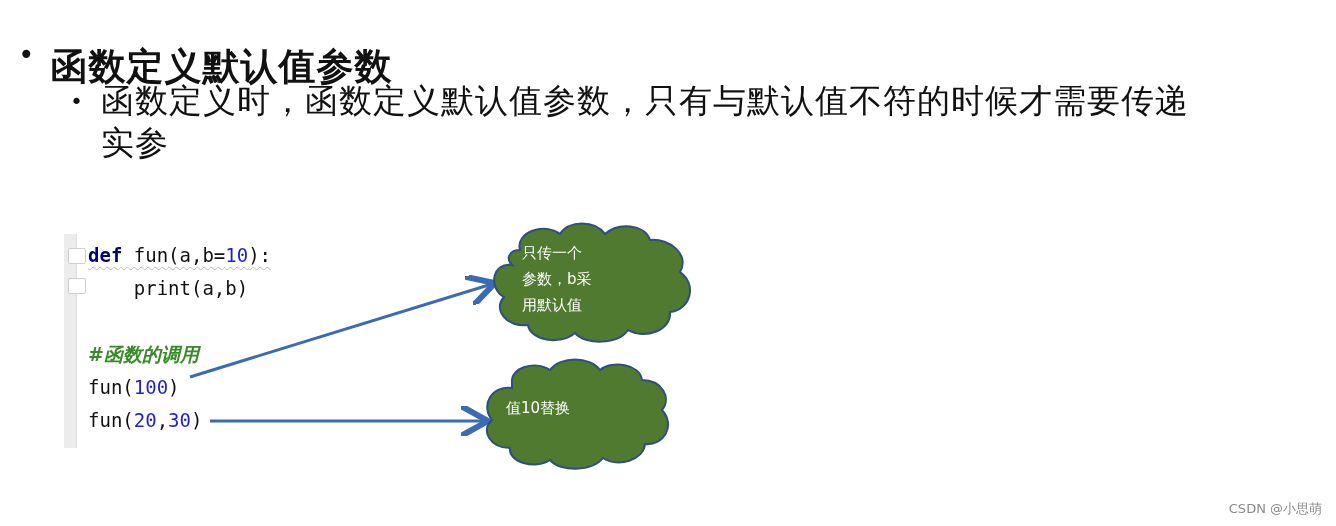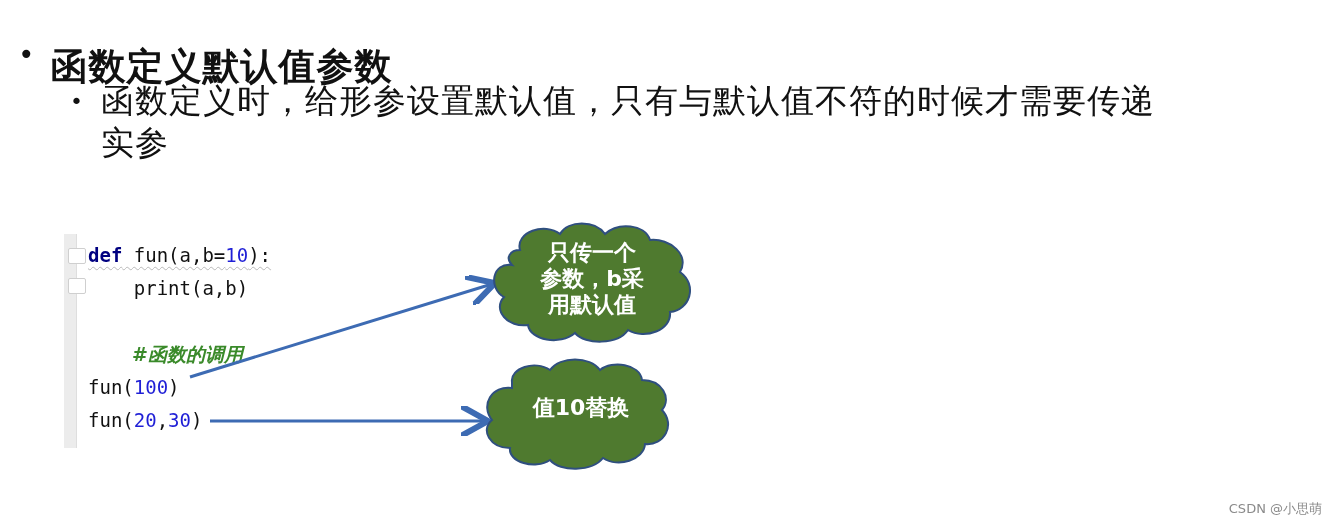--- a/index.html
+++ b/index.html
@@ -12,38 +12,38 @@
   .bullet1 .text { font-size: 37px; font-weight: bold; letter-spacing: 1px; margin-top: 24px; }
   .bullet2 { position: absolute; left: 70px; top: 80px; display: flex; align-items: flex-start; width: 1220px; }
   .bullet2 .dot { font-size: 22px; margin-right: 18px; line-height: 44px; }
   .bullet2 .text { font-size: 33px; line-height: 42px; letter-spacing: 1px; }
   .code-panel { position: absolute; left: 64px; top: 234px; width: 230px; height: 214px; }
   .gutter { position: absolute; left: 0; top: 0; width: 12px; height: 214px; background: #ececec; border-right: 1px solid #dedede; }
   .fold { position: absolute; left: 4px; width: 16px; height: 14px; background: #fff; border: 1px solid #cfcfcf; border-radius: 2px; }
   .code-line { position: absolute; left: 24px; font-family: "DejaVu Sans Mono", "Liberation Mono", monospace; font-size: 19px; white-space: pre; color: #111; }
   .kw { color: #000080; font-weight: bold; }
   .num { color: #1f1fd6; }
-  .cmt { color: #3a8a2a; font-style: italic; font-weight: bold; font-family: "DejaVu Serif", serif; margin-left: 44px; }
+  .cmt { color: #3a8a2a; font-style: italic; font-weight: bold; font-family: "DejaVu Serif", serif; }
   .squig { text-decoration: underline wavy #b8b8b8; text-decoration-thickness: 1px; text-underline-offset: 4px; }
   .arrows { position: absolute; left: 0; top: 0; }
-  .cloud-text { position: absolute; color: #fff; font-weight: bold; text-align: center; font-size: 22px; line-height: 26px; }
+  .cloud-text { position: absolute; color: #fff; font-weight: normal; text-align: left; font-size: 15px; line-height: 26px; }
   .watermark { position: absolute; right: 14px; bottom: 8px; font-size: 13px; color: #8a8a8a; }
 </style>
 </head>
 <body>
 
 <div class="bullet1">
   <span class="dot">•</span>
   <span class="text">函数定义默认值参数</span>
 </div>
 
 <div class="bullet2">
   <span class="dot">•</span>
   <div class="text">
-    <div>函数定义时，给形参设置默认值，只有与默认值不符的时候才需要传递</div>
+    <div>函数定义时，函数定义默认值参数，只有与默认值不符的时候才需要传递</div>
     <div>实参</div>
   </div>
 </div>
 
 <div class="code-panel">
   <div class="gutter"></div>
   <div class="fold" style="top:14px;"></div>
   <div class="fold" style="top:44px;"></div>
 
   <div class="code-line" style="top:10px;"><span class="squig"><span class="kw">def</span><span> fun(a,b=</span><span class="num">10</span><span>):</span></span></div>

